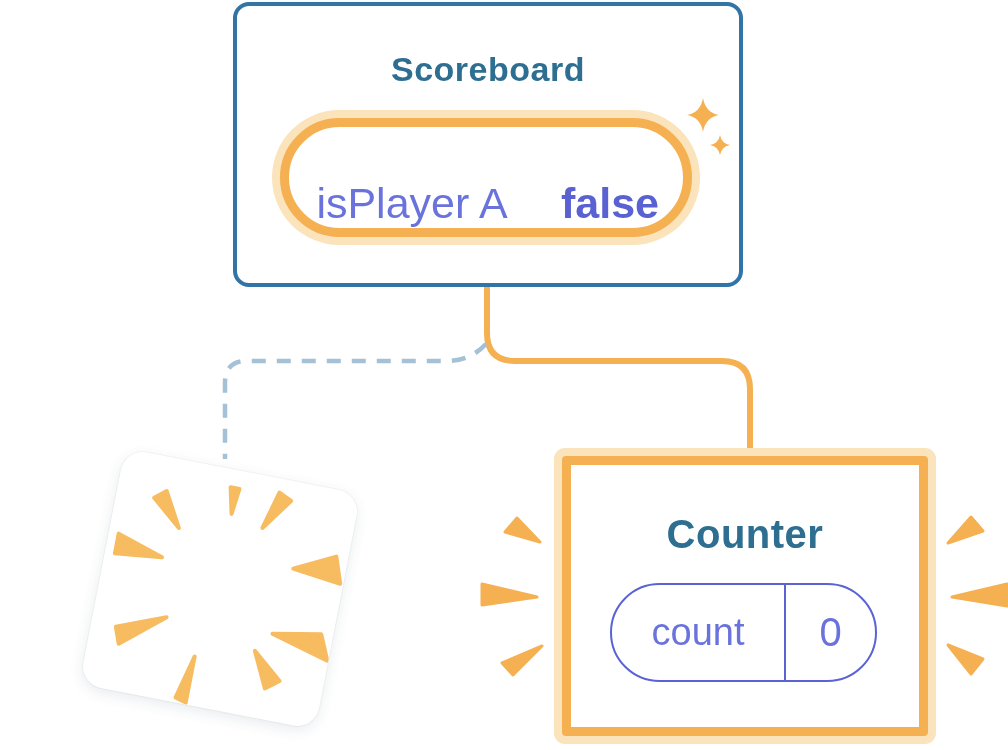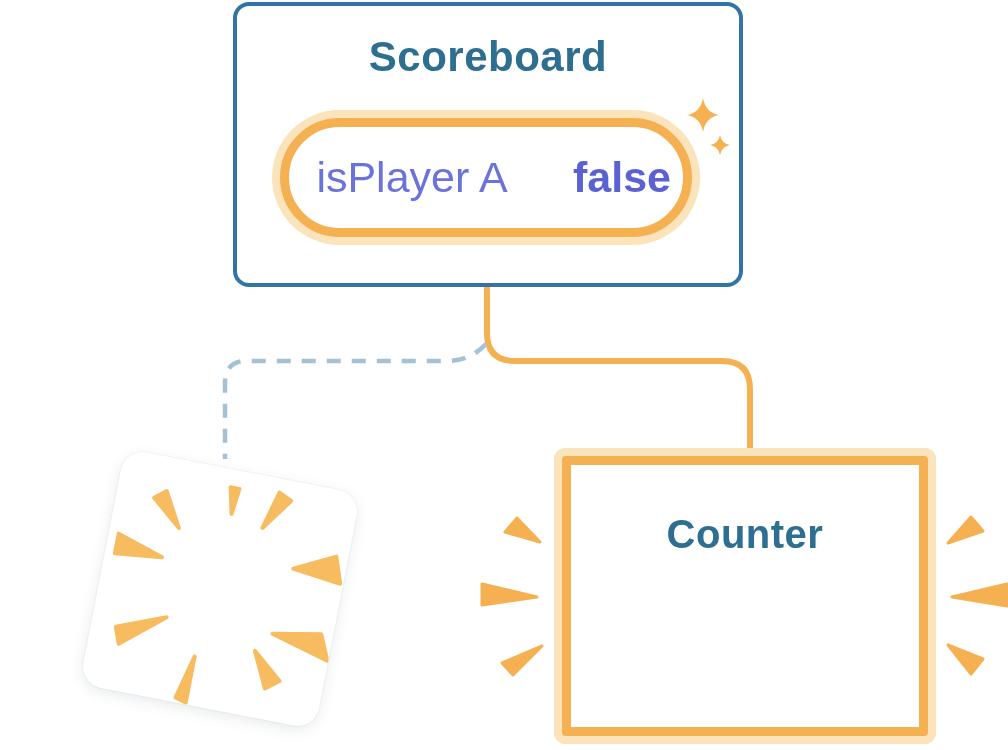--- a/index.html
+++ b/index.html
@@ -9,25 +9,25 @@
   }
   *{box-sizing:border-box;margin:0;padding:0;}
   html,body{width:1008px;height:750px;overflow:hidden;background:var(--bg);
     font-family:"Liberation Sans", sans-serif;}
   .canvas{position:relative;width:1008px;height:750px;background:var(--bg);}
   .connector-layer{position:absolute;left:0;top:0;width:1008px;height:750px;z-index:1;}
 
   
   .scoreboard-card{position:absolute;left:233px;top:2px;width:510px;height:285px;
     background:#fff;border:4px solid var(--card-border);border-radius:16px;z-index:2;}
-  .card-title{position:absolute;left:0;top:27px;width:100%;text-align:center;
-    font-size:42px;font-weight:600;letter-spacing:.5px;color:var(--title);}
+  .card-title{position:absolute;left:0;top:44px;width:100%;text-align:center;
+    font-size:34px;font-weight:600;letter-spacing:.5px;color:var(--title);}
   .state-pill{position:absolute;left:43px;top:112px;width:412px;height:119px;
     background:#fff;border:9px solid var(--orange);border-radius:70px;
-    box-shadow:0 0 0 8px var(--orange-light);display:flex;align-items:center;overflow:hidden;gap:12px;}
+    box-shadow:0 0 0 8px var(--orange-light);display:flex;align-items:flex-end;overflow:hidden;}
   .state-pill .key-cell{width:246px;display:flex;align-items:center;justify-content:center;
     font-size:43px;color:var(--purple);}
   .state-pill .pill-divider{width:2px;background:var(--orange);}
   .state-pill .value-cell{flex:1;display:flex;align-items:center;justify-content:center;
     font-size:43px;font-weight:700;color:var(--purple-bold);}
   .sparkles{position:absolute;left:446px;top:88px;}
 
   
   .counter-card{position:absolute;left:562px;top:456px;width:366px;height:280px;
     background:#fff;border:9px solid var(--orange);border-radius:4px;
@@ -94,15 +94,20 @@
       <polygon points="108,191 97,235 108,238"></polygon>
       <polygon points="73,158 25,177 31,193"></polygon>
       <polygon points="57,100 10,85 10,105"></polygon>
       <polygon points="68,68 38,43 49,34"></polygon>
     </svg>
   </div>
 
   <div class="counter-card">
     <div class="card-title">Counter</div>
 
+    <div class="count-pill">
+      <div class="key-cell">count</div>
+      <div class="pill-divider"></div>
+      <div class="value-cell">0</div>
+    </div>
   </div>
 
 </div>
 
 </body></html>

